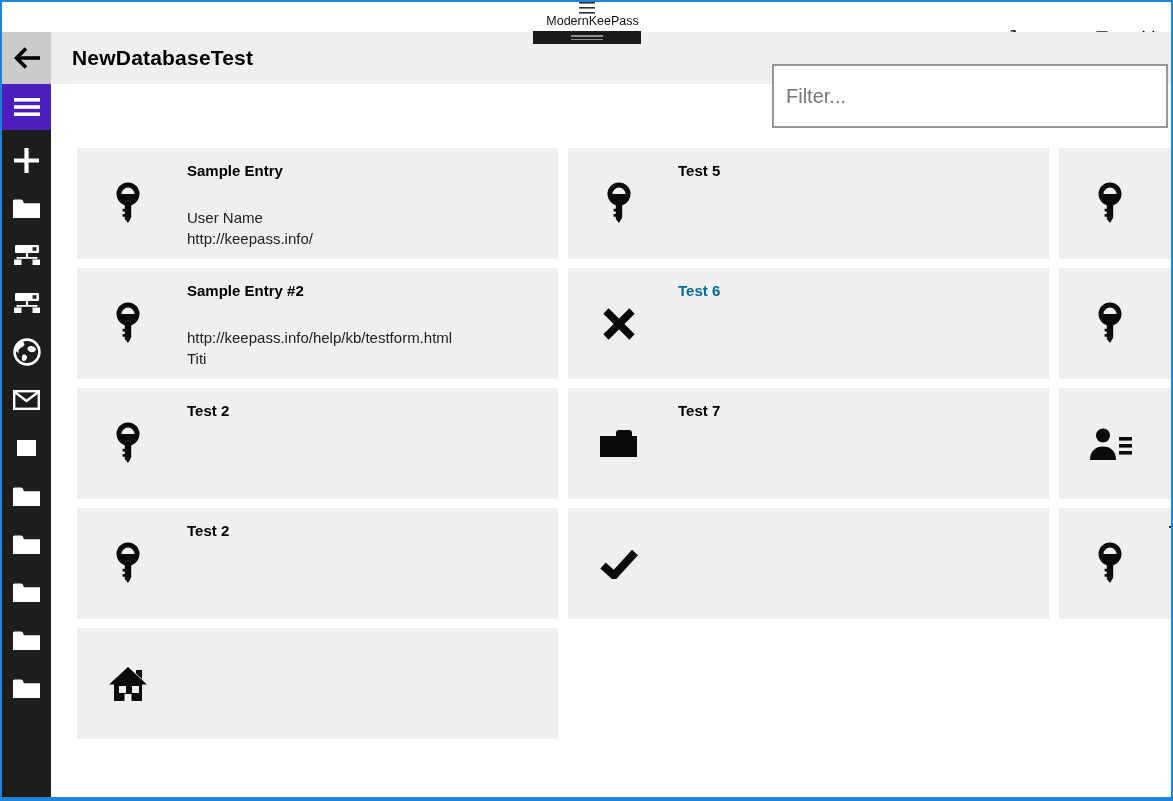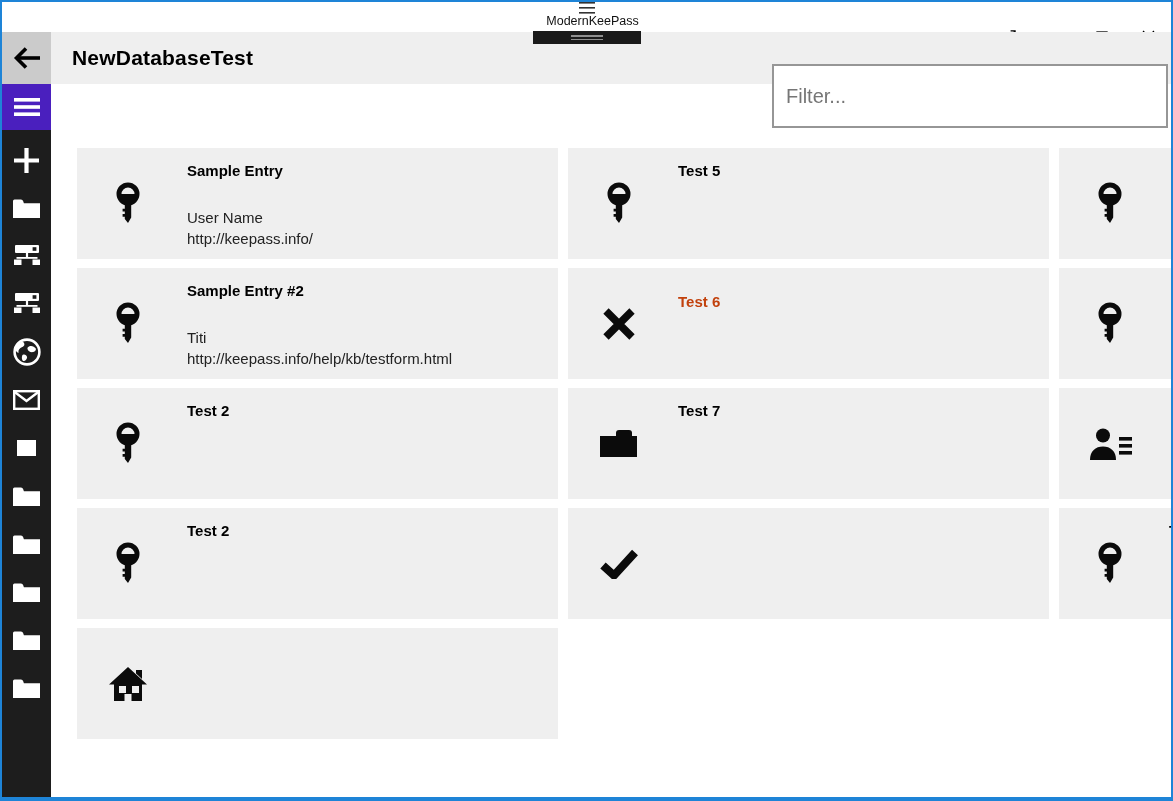--- a/index.html
+++ b/index.html
@@ -271,31 +271,31 @@
         <div class="card">
           <span class="card-icon">
             <svg width="26" height="44" viewBox="0 0 26 44">
               <circle cx="13" cy="12" r="9" fill="none" stroke="currentColor" stroke-width="5"></circle>
               <path d="M4 12a9 9 0 0 0 18 0z" fill="currentColor"></path>
               <path d="M9.8 20h6.4v15.5L13 41l-3.2-4v-2.3H7.6v-2.8h2.2v-2.3H7.6v-2.8h2.2z" fill="currentColor"></path>
             </svg>
           </span>
           <div class="card-title">Sample Entry #2</div>
           <div class="card-lines">
+            <div>http://keepass.info/help/kb/testform.html</div>
             <div>Titi</div>
-            <div>http://keepass.info/help/kb/testform.html</div>
           </div>
         </div>
         <div class="card">
           <span class="card-icon">
             <svg width="34" height="34" viewBox="0 0 34 34">
               <path d="M4 4l26 26M30 4L4 30" stroke="currentColor" stroke-width="7.5"></path>
             </svg>
           </span>
-          <div class="card-title" style="color: #c2410c; margin-top: 11px;">Test 6</div>
+          <div class="card-title" style="color: #0369a1;">Test 6</div>
         </div>
         <div class="card">
           <span class="card-icon">
             <svg width="26" height="44" viewBox="0 0 26 44">
               <circle cx="13" cy="12" r="9" fill="none" stroke="currentColor" stroke-width="5"></circle>
               <path d="M4 12a9 9 0 0 0 18 0z" fill="currentColor"></path>
               <path d="M9.8 20h6.4v15.5L13 41l-3.2-4v-2.3H7.6v-2.8h2.2v-2.3H7.6v-2.8h2.2z" fill="currentColor"></path>
             </svg>
           </span>
           <div class="card-title"></div>

